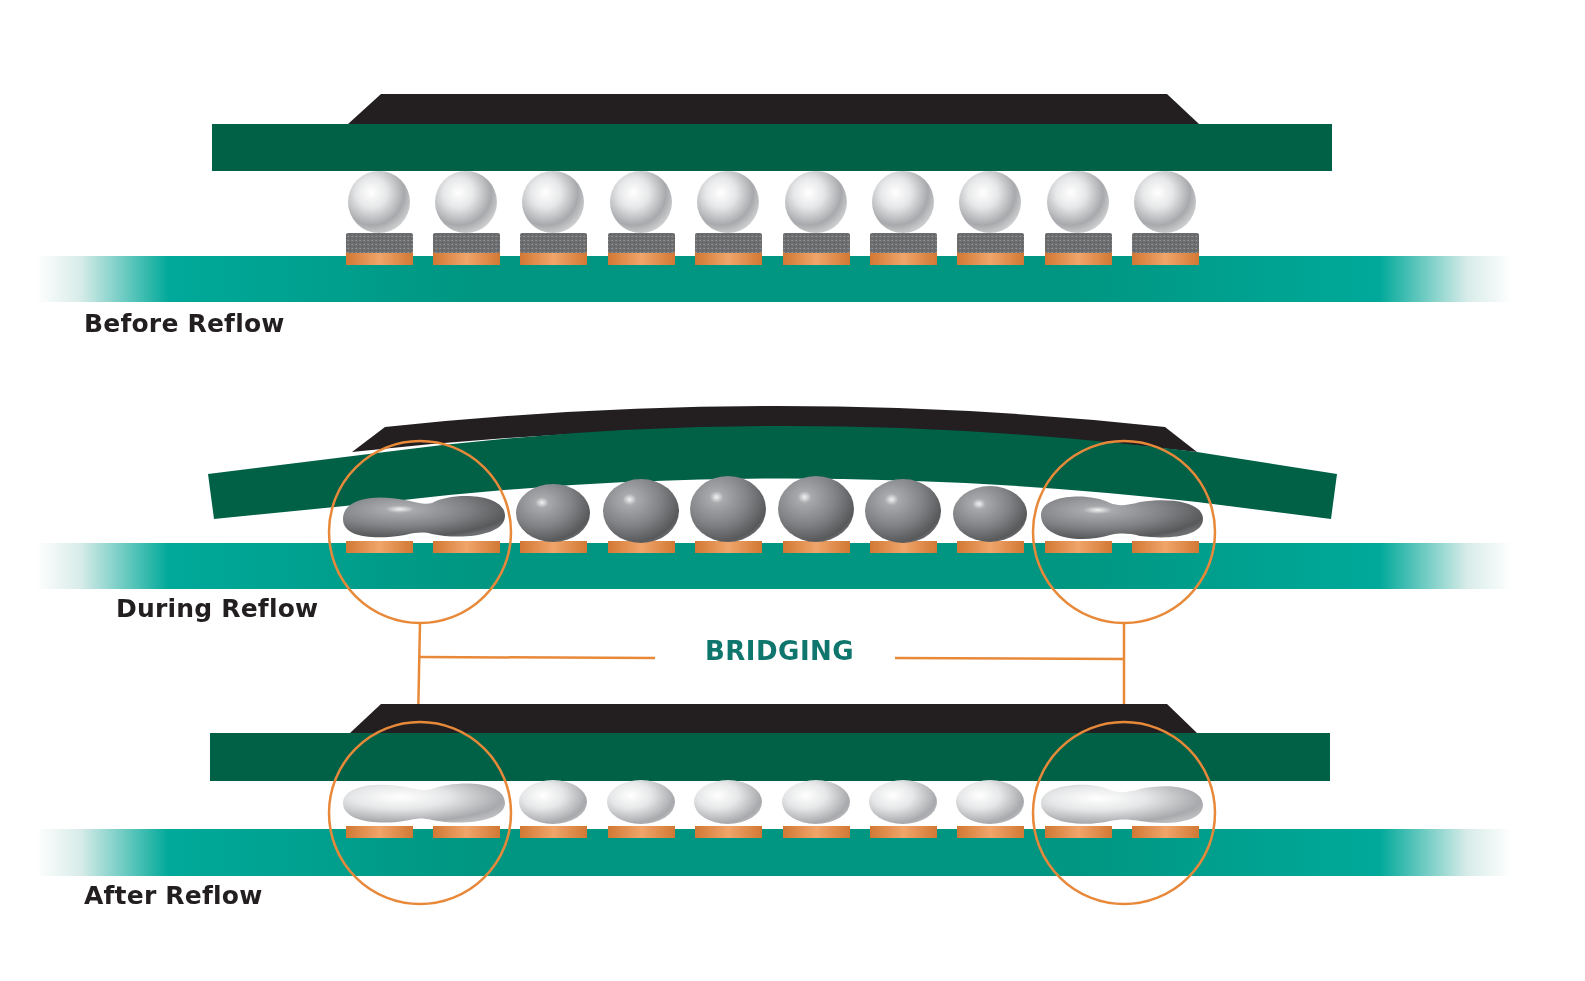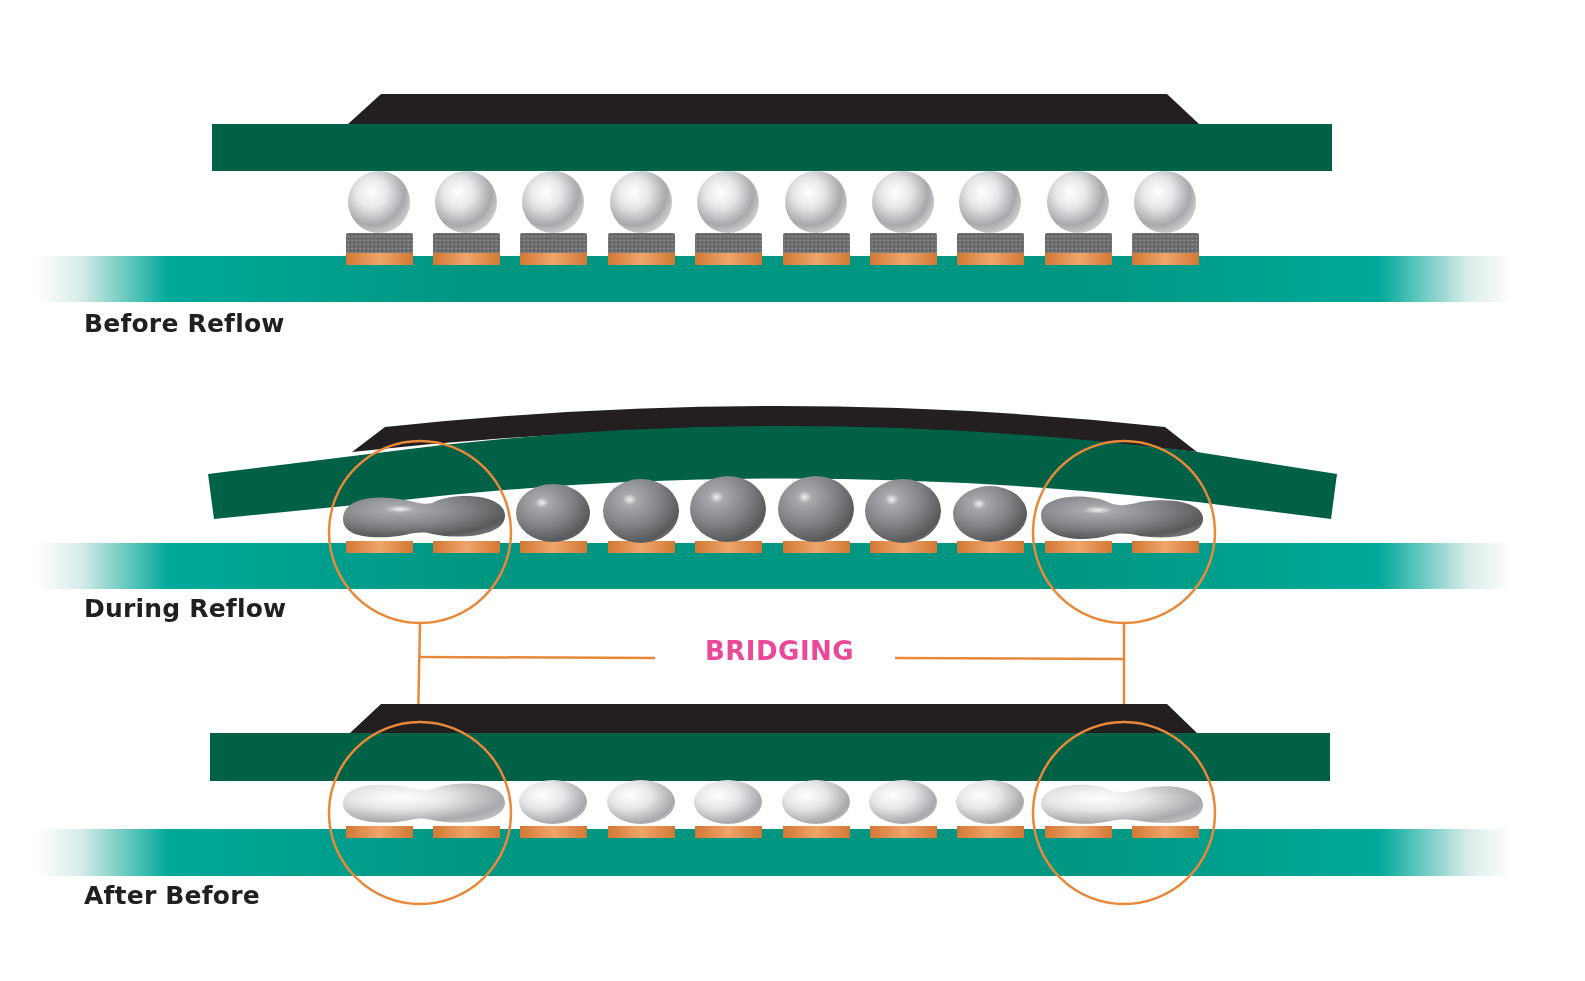--- a/index.html
+++ b/index.html
@@ -1,19 +1,19 @@
 <!DOCTYPE html>
 <html><head>
 <meta charset="utf-8">
 <style>
   html, body { margin: 0; padding: 0; background: #ffffff; }
   body { width: 1585px; height: 981px; position: relative; overflow: hidden; font-family: "DejaVu Sans", sans-serif; }
   #diagram { position: absolute; left: 0; top: 0; width: 1585px; height: 981px; }
   .stage-label { position: absolute; left: 84px; font-size: 25px; font-weight: bold; color: #231f20; letter-spacing: 0.2px; font-family: "DejaVu Sans", sans-serif; text-align: center; }
-  .callout-label { position: absolute; font-size: 26px; font-weight: bold; color: #ec4899; letter-spacing: 0.5px; font-family: "DejaVu Sans", sans-serif; }
+  .callout-label { position: absolute; font-size: 26px; font-weight: bold; color: #0f766e; letter-spacing: 0.5px; font-family: "DejaVu Sans", sans-serif; }
 </style>
 </head>
 <body>
 
 <svg id="diagram" viewBox="0 0 1585 981" xmlns="http://www.w3.org/2000/svg">
   <defs>
     <linearGradient id="pcbGrad" x1="0" y1="0" x2="1" y2="0">
       <stop offset="0" stop-color="#ffffff"></stop>
       <stop offset="0.03" stop-color="#d8ece9"></stop>
       <stop offset="0.09" stop-color="#00a99a"></stop>
@@ -166,15 +166,15 @@
       <path d="M1041,803 C1041,784 1090,780 1110,790 C1118,793 1125,793 1140,789 C1170,782 1203,788 1203,805 C1203,822 1170,826 1140,821 C1128,819 1120,819 1110,821 C1080,828 1041,822 1041,803 Z" fill="url(#ballAfter)"></path>
     </g>
     <g fill="none" stroke="#e8893a" stroke-width="2.5">
       <circle cx="420" cy="813" r="91"></circle>
       <circle cx="1124" cy="813" r="91"></circle>
     </g>
   </g>
 </svg>
 
 <div class="stage-label" style="top:309px;">Before Reflow</div>
-<div class="stage-label" style="top:594px;">During Reflow</div>
-<div class="stage-label" style="top:881px;">After Before</div>
+<div class="stage-label" style="top:594px;margin-left:32px;">During Reflow</div>
+<div class="stage-label" style="top:881px;">After Reflow</div>
 <div class="callout-label" style="left:705px; top:636px;">BRIDGING</div>
 
 </body></html>

